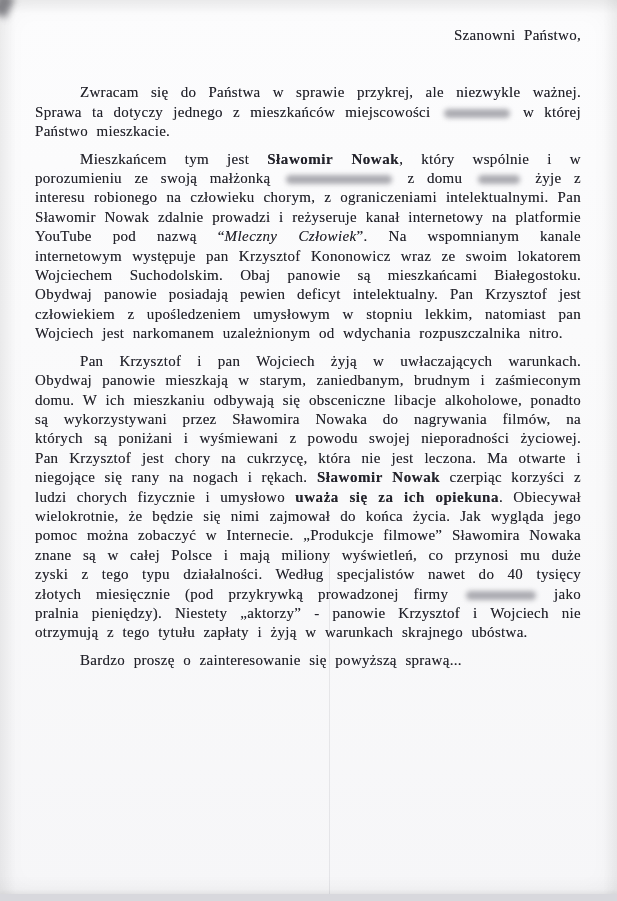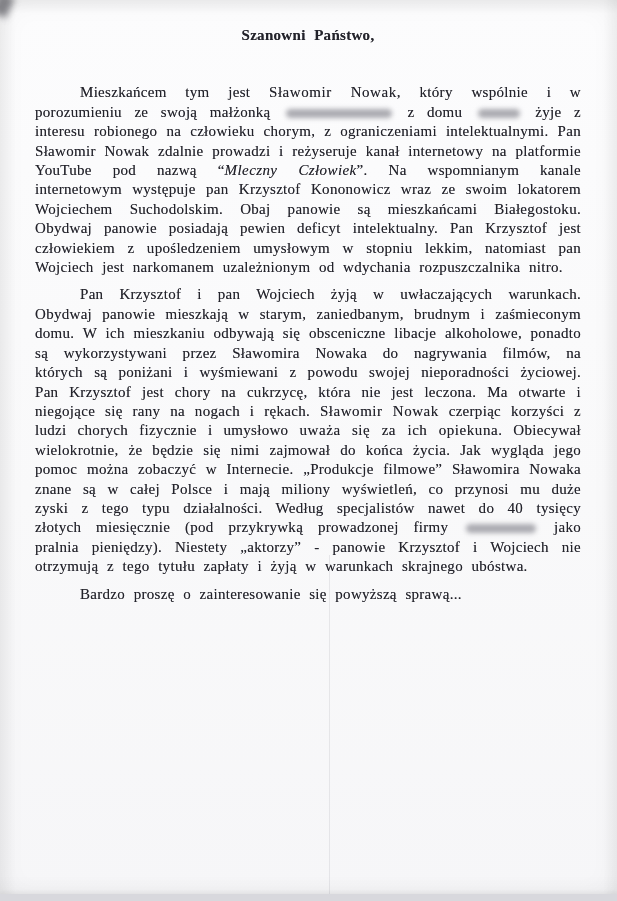--- a/index.html
+++ b/index.html
@@ -62,49 +62,49 @@
     font-size: 15px;
     line-height: 19.4px;
     letter-spacing: 0.3px;
     word-spacing: 4.5px;
     text-align: justify;
     hyphens: none;
     filter: blur(0.25px);
     text-shadow: 0 0 0.5px rgba(35,35,43,0.5);
   }
   .salutation {
-    text-align: center;
+    text-align: right;
     margin: 0 0 38px 0;
-    font-weight: bold;
   }
   .para {
     margin: 0 0 8px 0;
   }
   .para.indent { text-indent: 45px; }
   .para.gap-before { margin-top: 3px; }
   .para:last-child { margin-bottom: 16px; }
-  .b  { font-weight: normal; letter-spacing: 0.55px; }
+  .b  { font-weight: bold; letter-spacing: 0.55px; }
   .bi { font-weight: normal; font-style: italic; letter-spacing: 0.4px; }
   .redact {
     display: inline-block;
     height: 9px;
     border-radius: 5px;
     background: #aaaab0;
     filter: blur(2.4px);
     vertical-align: baseline;
     margin: 0 3px -1px 3px;
   }
 </style>
 </head>
 <body>
 
 <div class="page">
   <div class="corner-smudge"></div>
   <div class="crease-line"></div>
   <div class="letter">
     <div class="salutation">Szanowni Państwo,</div>
 
+  <p class="para indent"><span>Zwracam się do Państwa w sprawie przykrej, ale niezwykle ważnej. Sprawa ta dotyczy jednego z mieszkańców miejscowości </span><span class="redact" style="width: 66px;"></span><span> w której Państwo mieszkacie.</span></p>
       <p class="para indent"><span>Mieszkańcem tym jest </span><span class="b">Sławomir Nowak</span><span>, który wspólnie i w porozumieniu ze swoją małżonką </span><span class="redact" style="width: 106px;"></span><span> z domu </span><span class="redact" style="width: 42px;"></span><span> żyje z interesu robionego na człowieku chorym, z ograniczeniami intelektualnymi. Pan Sławomir Nowak zdalnie prowadzi i reżyseruje kanał internetowy na platformie YouTube pod nazwą “</span><span class="bi">Mleczny Człowiek</span><span>”. Na wspomnianym kanale internetowym występuje pan Krzysztof Kononowicz wraz ze swoim lokatorem Wojciechem Suchodolskim. Obaj panowie są mieszkańcami Białegostoku. Obydwaj panowie posiadają pewien deficyt intelektualny. Pan Krzysztof jest człowiekiem z upośledzeniem umysłowym w stopniu lekkim, natomiast pan Wojciech jest narkomanem uzależnionym od wdychania rozpuszczalnika nitro.</span></p>
       <p class="para indent"><span>Pan Krzysztof i pan Wojciech żyją w uwłaczających warunkach. Obydwaj panowie mieszkają w starym, zaniedbanym, brudnym i zaśmieconym domu. W ich mieszkaniu odbywają się obsceniczne libacje alkoholowe, ponadto są wykorzystywani przez Sławomira Nowaka do nagrywania filmów, na których są poniżani i wyśmiewani z powodu swojej nieporadności życiowej. Pan Krzysztof jest chory na cukrzycę, która nie jest leczona. Ma otwarte i niegojące się rany na nogach i rękach. </span><span class="b">Sławomir Nowak</span><span> czerpiąc korzyści z ludzi chorych fizycznie i umysłowo </span><span class="b">uważa się za ich opiekuna</span><span>. Obiecywał wielokrotnie, że będzie się nimi zajmował do końca życia. Jak wygląda jego pomoc można zobaczyć w Internecie. „Produkcje filmowe” Sławomira Nowaka znane są w całej Polsce i mają miliony wyświetleń, co przynosi mu duże zyski z tego typu działalności. Według specjalistów nawet do 40 tysięcy złotych miesięcznie (pod przykrywką prowadzonej firmy </span><span class="redact" style="width: 70px;"></span><span> jako pralnia pieniędzy). Niestety „aktorzy” - panowie Krzysztof i Wojciech nie otrzymują z tego tytułu zapłaty i żyją w warunkach skrajnego ubóstwa.</span></p>
       <p class="para indent gap-before"><span>Bardzo proszę o zainteresowanie się powyższą sprawą...</span></p>
     </div>
   <div class="bottom-strip"></div>
 </div>
 
 </body></html>

